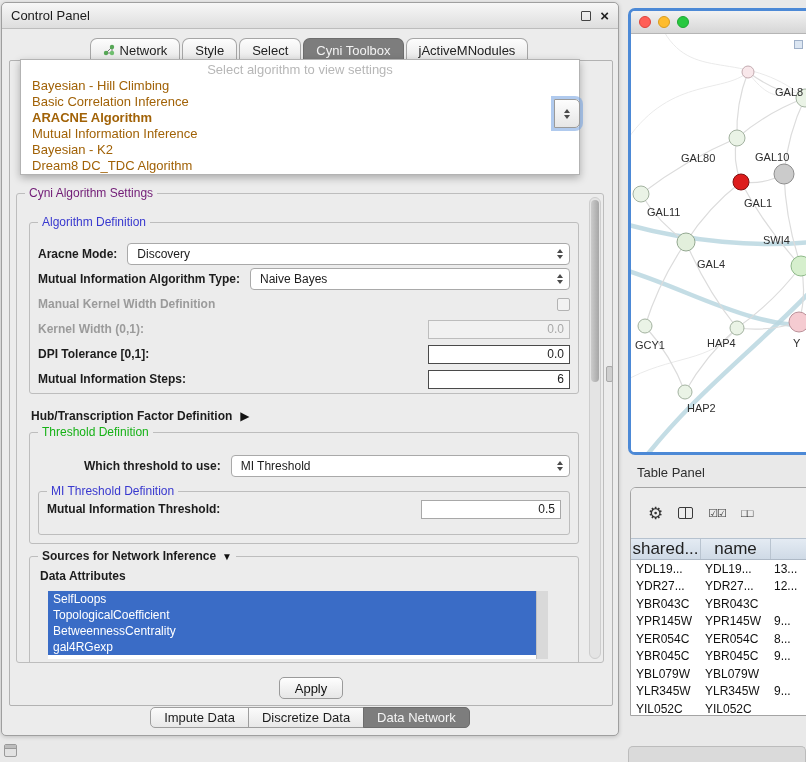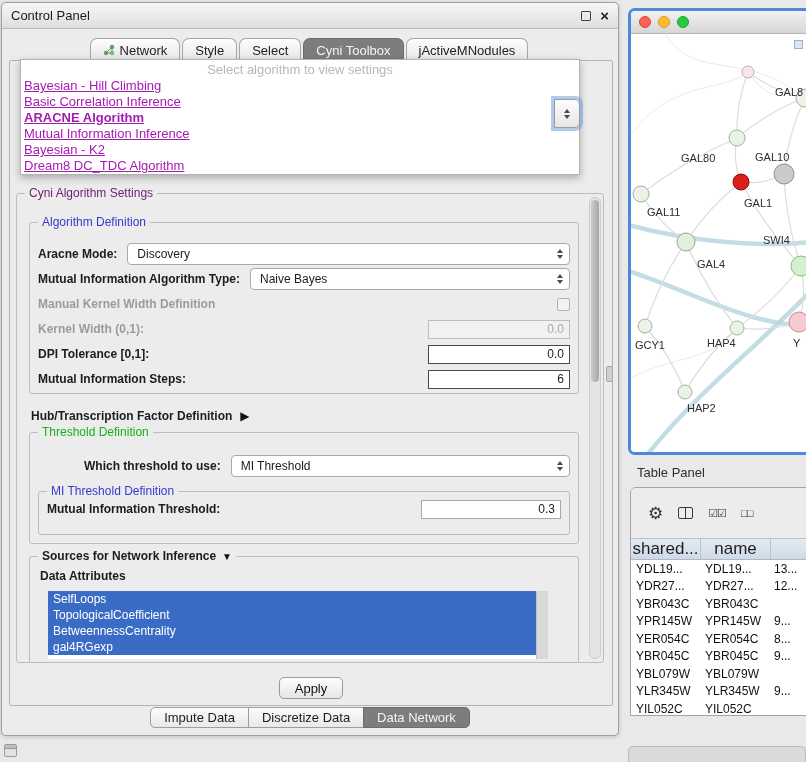--- a/index.html
+++ b/index.html
@@ -28,21 +28,21 @@
     background:linear-gradient(#fdfdfd,#e7e7e7); border:1px solid #a6a6a6; border-bottom:none;
     border-radius:7px 7px 0 0; margin-right:2px; font-size:13px; color:#222; cursor:default; }
   .tab.selected { background:#7d7d7d; color:#f4f4f4; border-color:#6d6d6d; }
   .tab-content { position:absolute; left:7px; top:57px; width:604px; height:646px;
     border:1px solid #b2b2b2; border-radius:2px; background:#ececec; }
   
   .algo-popup { position:absolute; left:18px; top:56px; width:560px; height:116px;
     background:#ffffff; border:1px solid #b3b3b3; box-shadow:0 3px 8px rgba(0,0,0,.28);
     z-index:40; padding-top:2px; }
   .popup-placeholder { height:16px; line-height:16px; text-align:center; font-size:13px; color:#b7b7b7; }
-  .popup-item { height:16px; line-height:16px; padding-left:3px; font-size:13px; color:#a21caf; cursor:default;text-decoration:underline; }
+  .popup-item { height:16px; line-height:16px; padding-left:11px; font-size:13px; color:#a16207; cursor:default; }
   .popup-item.selected { font-weight:bold; }
   .combo-fragment { position:absolute; left:552px; top:96px; width:26px; height:29px; z-index:41;
     background:linear-gradient(#fdfdfd,#e6e6e6); border:1px solid #9a9a9a; border-radius:0 5px 5px 0;
     box-shadow:0 0 0 3px rgba(111,159,224,.55);
     display:flex; flex-direction:column; align-items:center; justify-content:center; gap:2px; }
   
   .groupbox { position:absolute; border:1px solid #bdbdbd; border-radius:3px; }
   .g-title { position:absolute; top:-8px; left:8px; background:#ececec; padding:0 4px;
     font-size:12px; white-space:nowrap; }
   .t-plain { color:#701a75; }
@@ -250,21 +250,21 @@
                   <span class="arr-down"></span>
                 </span>
             </div>
           </div>
 
           <div class="groupbox" style="position:relative; margin:14px 8px 0 8px; height:44px;">
             <span class="g-title t-blue">MI Threshold Definition</span>
             <div class="frow" style="margin-top:6px;">
               <span class="blabel">Mutual Information Threshold:</span>
               <span class="sp"></span>
-              <div class="numfield" style="width:140px;">0.3</div>
+              <div class="numfield" style="width:140px;">0.5</div>
             </div>
           </div>
         </div>
 
         <div class="groupbox" style="left:12px; top:362px; right:8px; height:140px;">
           <span class="g-title t-plain src-head" style="color:#1c1c1c; font-weight:bold;">
             <span>Sources for Network Inference</span>
             <span class="tri-down">▼</span>
           </span>
           <div class="attr-label">Data Attributes</div>

